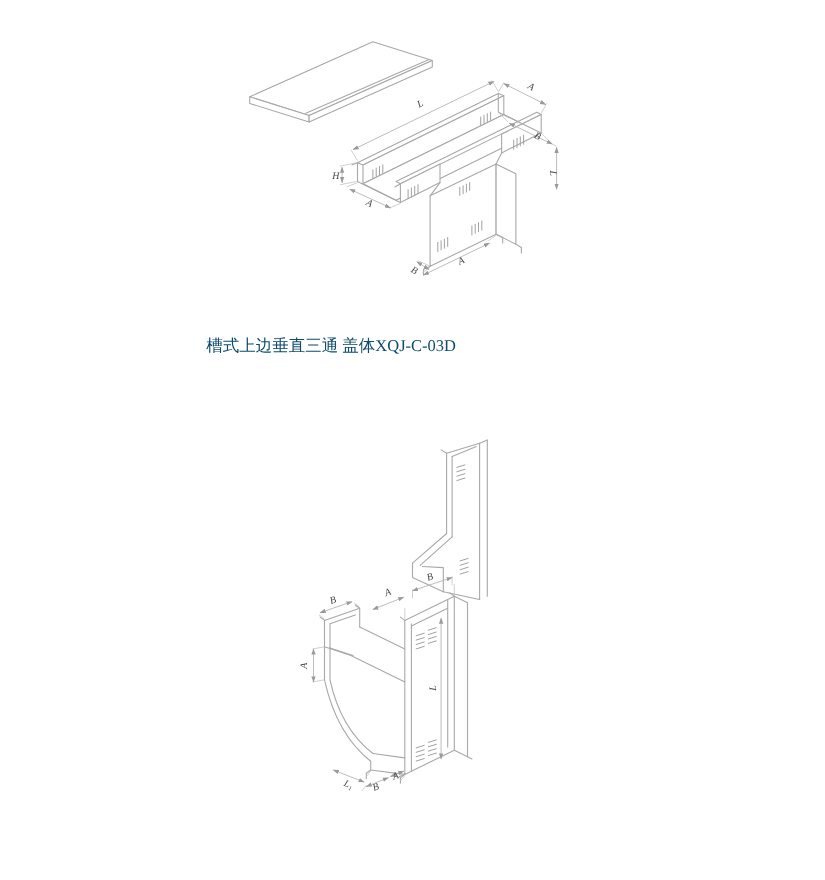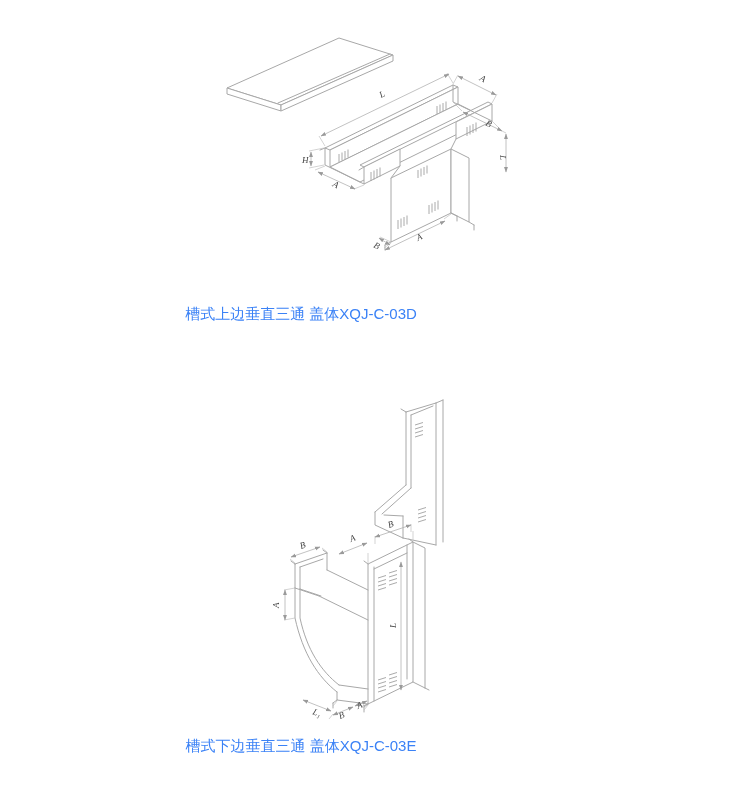--- a/index.html
+++ b/index.html
@@ -3,22 +3,22 @@
 <meta charset="utf-8">
 <style>
   html,body{margin:0;padding:0;background:#fff;}
   #page{
     position:relative;width:750px;height:800px;background:#ffffff;
     overflow:hidden;font-family:"Liberation Sans",sans-serif;
   }
   .figure{position:absolute;}
   .caption{
     position:absolute;left:0;width:602px;text-align:center;
-    font-size:15px;color:#3b82f6;font-weight:400;
-    font-family:Liberation Sans, sans-serif;
+    font-size:15px;color:#0c4a6e;font-weight:400;
+    font-family:Liberation Serif, serif;
   }
   #caption-1{top:305px;}
   #caption-2{top:737px;}
   svg{display:block;}
   svg path, svg line{vector-effect:non-scaling-stroke;}
   .draw{stroke:#a8a8a8;stroke-width:1;fill:none;stroke-linejoin:round;stroke-linecap:round;}
   .face{stroke:#a8a8a8;stroke-width:1;fill:#ffffff;stroke-linejoin:round;}
   .dim{stroke:#b3b3b3;stroke-width:0.8;fill:none;}
   .ext{stroke:#c0c0c0;stroke-width:0.7;fill:none;}
   .slots{stroke:#a0a0a0;stroke-width:0.9;fill:none;}
@@ -172,15 +172,14 @@
         <text class="dimlabel" x="126" y="136" transform="rotate(-19 126 136)">B</text>
         <text class="dimlabel" x="16" y="216" transform="rotate(-90 16 216)">A</text>
         <text class="dimlabel" x="133" y="236" transform="rotate(-90 133 236)">L</text>
         <text class="dimlabel" x="49" y="322" transform="rotate(22 49 322)">L₁</text>
         <text class="dimlabel" x="77" y="327" transform="rotate(-21 77 327)">B</text>
         <text class="dimlabel" x="95" y="317" transform="rotate(-21 95 317)">A</text>
       </g>
     </svg>
   </div>
 
-  <div id="caption-2" class="caption">槽式下边垂直三通 盖体XQJ-C-03E</div>
 
 </div>
 
 </body></html>

